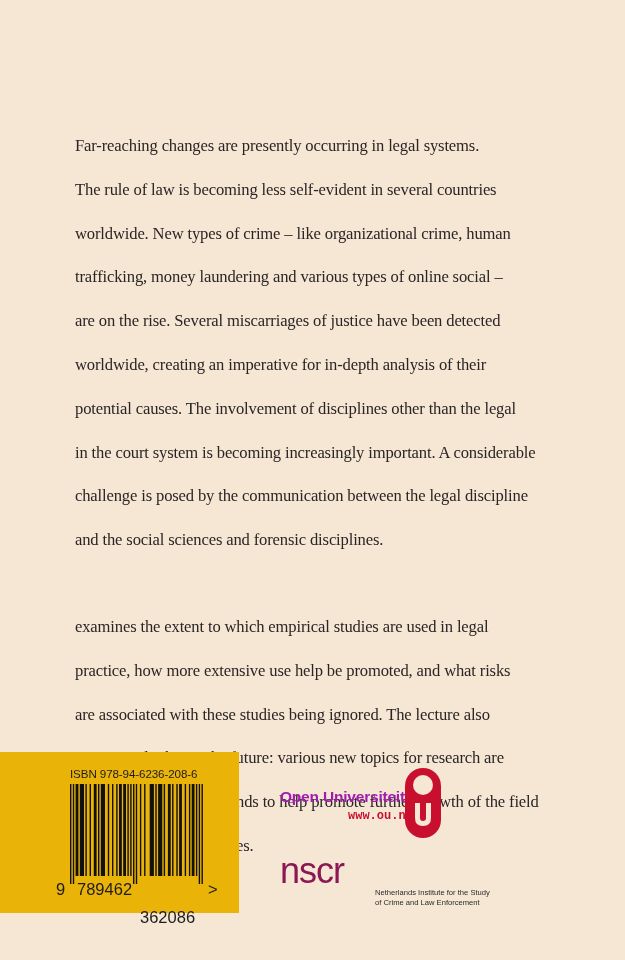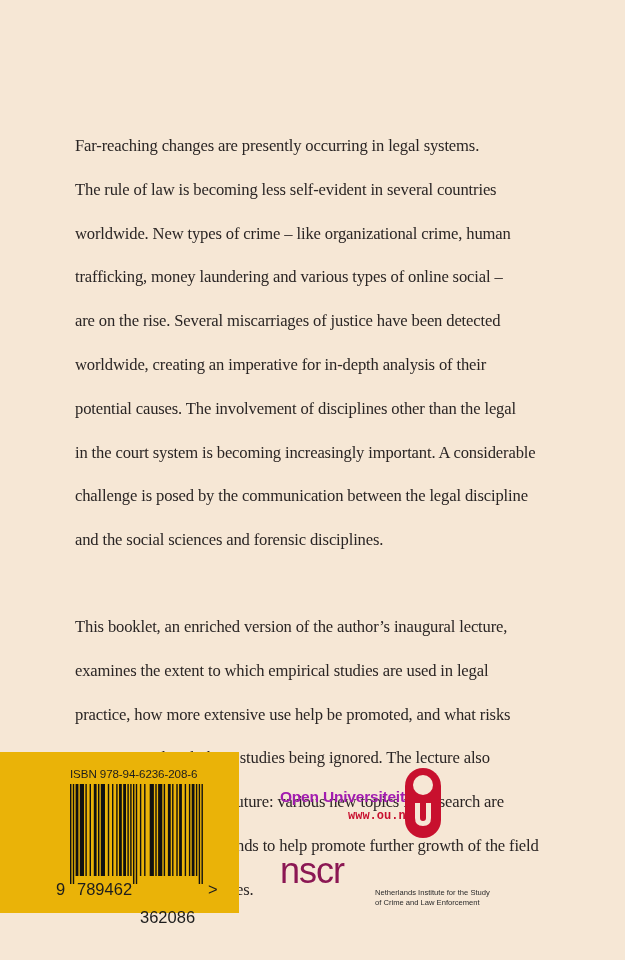--- a/index.html
+++ b/index.html
@@ -154,21 +154,20 @@
       <span class="line">worldwide. New types of crime – like organizational crime, human</span>
       <span class="line">trafficking, money laundering and various types of online social –</span>
       <span class="line">are on the rise. Several miscarriages of justice have been detected</span>
       <span class="line">worldwide, creating an imperative for in-depth analysis of their</span>
       <span class="line">potential causes. The involvement of disciplines other than the legal</span>
       <span class="line">in the court system is becoming increasingly important. A considerable</span>
       <span class="line">challenge is posed by the communication between the legal discipline</span>
       <span class="line">and the social sciences and forensic disciplines.</span>
     </p>
     <p class="para">
-      <span class="line">This booklet, an enriched version of the author’s inaugural lecture,</span>
       <span class="line">examines the extent to which empirical studies are used in legal</span>
       <span class="line">practice, how more extensive use help be promoted, and what risks</span>
       <span class="line">are associated with these studies being ignored. The lecture also</span>
       <span class="line">contains a look into the future: various new topics for research are</span>
       <span class="line">presented. It thereby intends to help promote further growth of the field</span>
       <span class="line">of Empirical Legal Studies.</span>
     </p>
     <p class="para">
       
       

